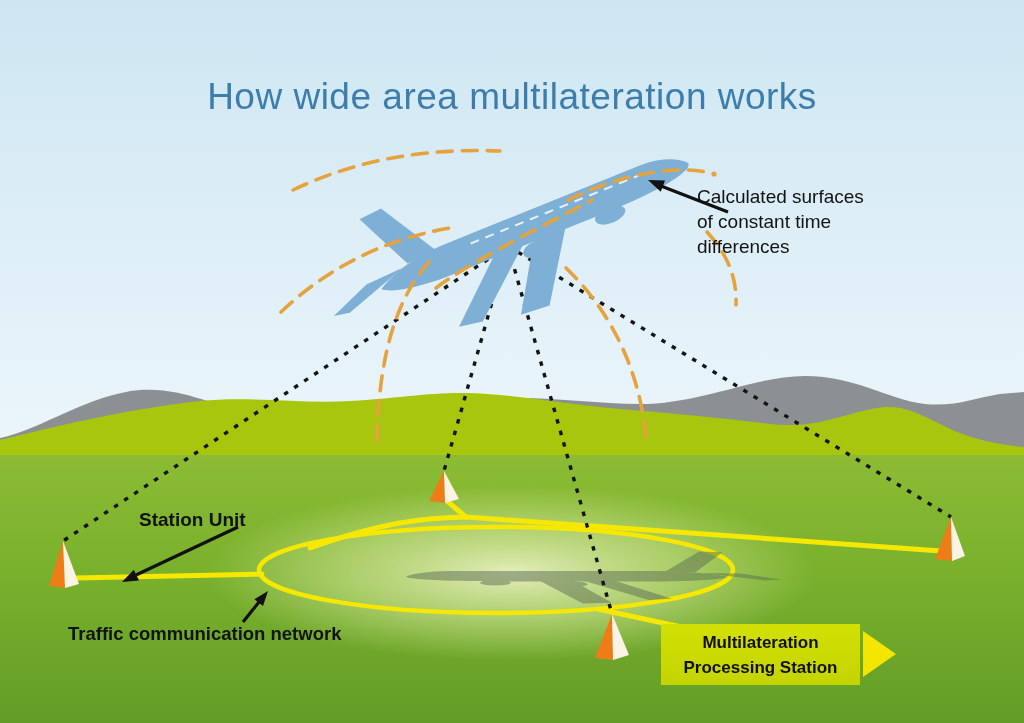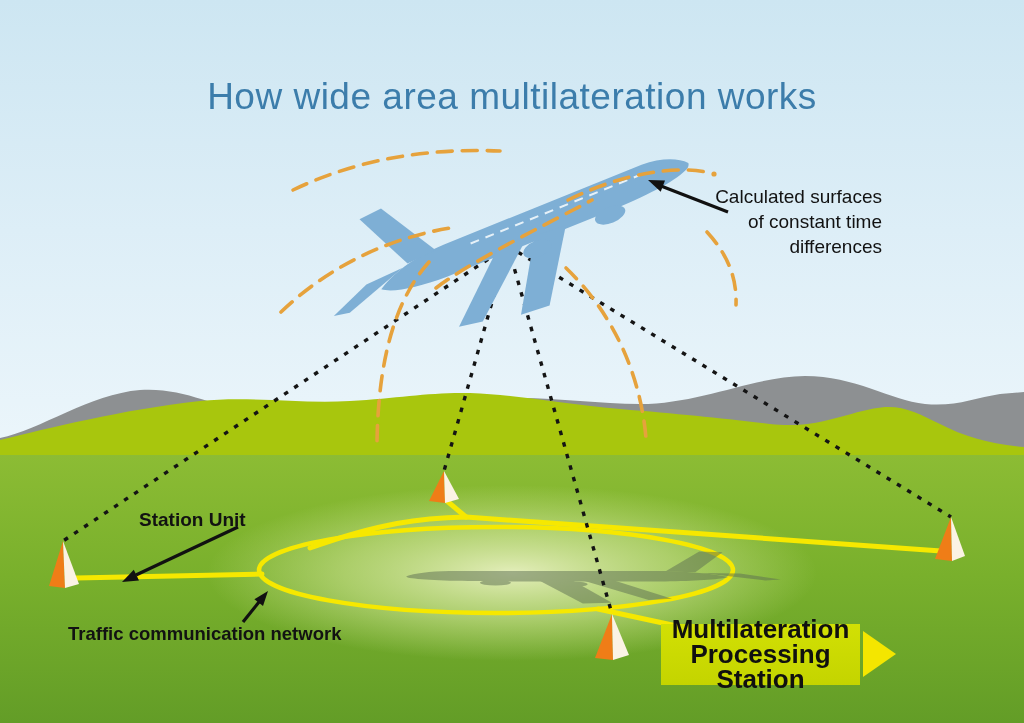--- a/index.html
+++ b/index.html
@@ -2,26 +2,26 @@
 <html><head>
 <meta charset="utf-8">
 <style>
   html,body{margin:0;padding:0;background:#ffffff;}
   #stage{position:relative;width:1024px;height:723px;overflow:hidden;
          font-family:"Liberation Sans","DejaVu Sans",sans-serif;background:#fff;}
   #scene{position:absolute;left:0;top:0;}
   .lbl{position:absolute;color:#121212;white-space:pre-line;}
   #title{left:0;right:0;top:64px;text-align:center;font-size:37px;font-weight:400;
          letter-spacing:0.5px;color:#3c7dab;margin-top:12px;}
-  #calc-label{left:697px;top:184px;width:185px;font-size:19px;line-height:25px;font-weight:400;text-align:right;}
+  #calc-label{left:697px;top:184px;width:185px;font-size:19px;line-height:25px;font-weight:400;}
   #remote-label{left:139px;top:509px;font-size:19px;font-weight:700;}
   #ground-label{left:68px;top:623px;font-size:18.5px;font-weight:700;}
   .flow-box{position:absolute;display:flex;align-items:center;justify-content:center;
             text-align:center;background:linear-gradient(#d2e004,#c4d400);
-            color:#101010;font-weight:700;font-size:26px;line-height:25px;white-space:pre-line;}
+            color:#101010;font-weight:700;font-size:17px;line-height:25px;white-space:pre-line;}
   #box-mps{left:661px;top:624px;width:199px;height:61px;}
   #box-atc{left:892px;top:624px;width:114px;height:61px;}
   #flow-arrow{position:absolute;left:863px;top:631px;width:0;height:0;
               border-top:23px solid transparent;border-bottom:23px solid transparent;
               border-left:33px solid #f4e600;}
 </style>
 </head>
 <body>
 
 <div id="stage">

